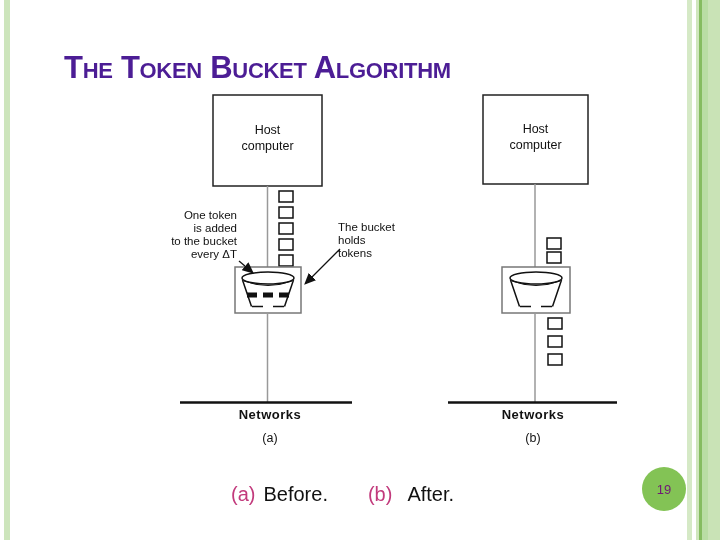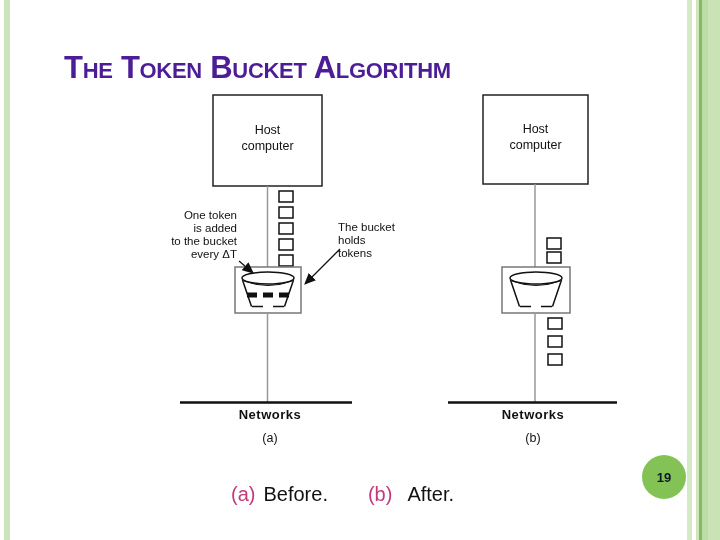--- a/index.html
+++ b/index.html
@@ -38,24 +38,24 @@
     position:absolute;left:0;top:483px;width:620px;height:28px;
     font-size:20px;color:#111111;white-space:nowrap;
   }
   .caption .lbl{color:#c23a7c;}
   .cap-a-label{margin-left:231px;}
   .cap-a-text{margin-left:8px;}
   .cap-b-label{margin-left:40px;}
   .cap-b-text{margin-left:15px;}
 
   .page-badge{
-    position:absolute;left:642px;top:455px;width:44px;height:44px;
+    position:absolute;left:642px;top:467px;width:44px;height:44px;
     border-radius:50%;background:#83c355;
     display:flex;align-items:center;justify-content:center;
-    color:#0f172a;font-size:13px;font-weight:bold;
+    color:#701a75;font-size:13px;font-weight:normal;
   }
 </style>
 </head>
 <body>
 
 <div class="stripe stripe-left"></div>
 <div class="stripe stripe-r1"></div>
 <div class="stripe stripe-r2"></div>
 <div class="stripe stripe-r3"></div>
 <div class="stripe stripe-r4"></div>

